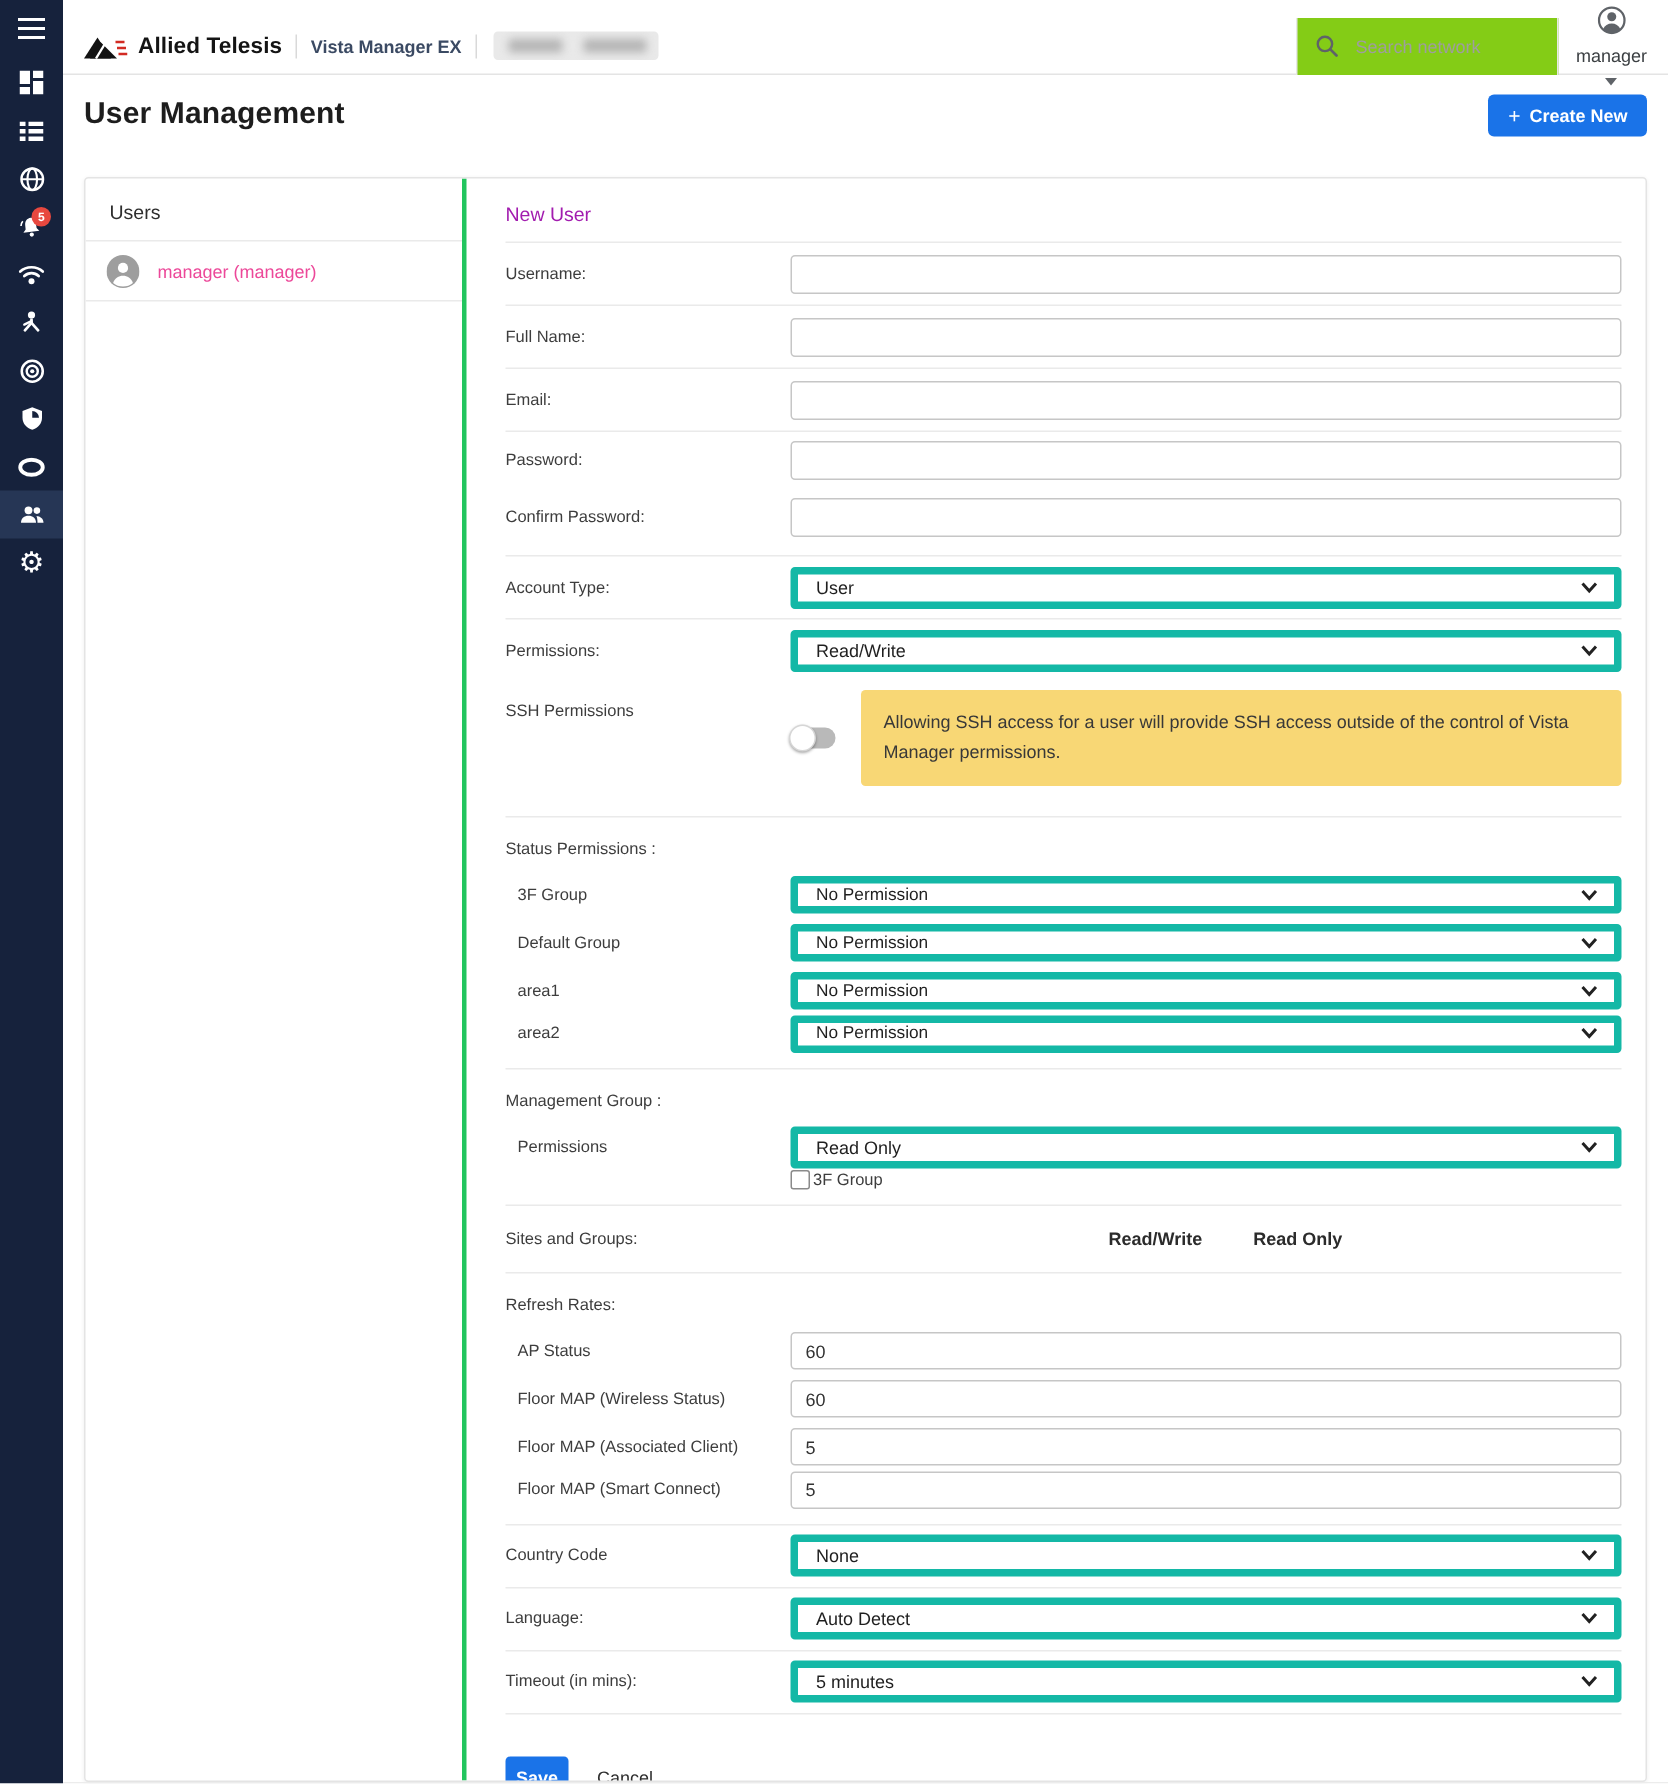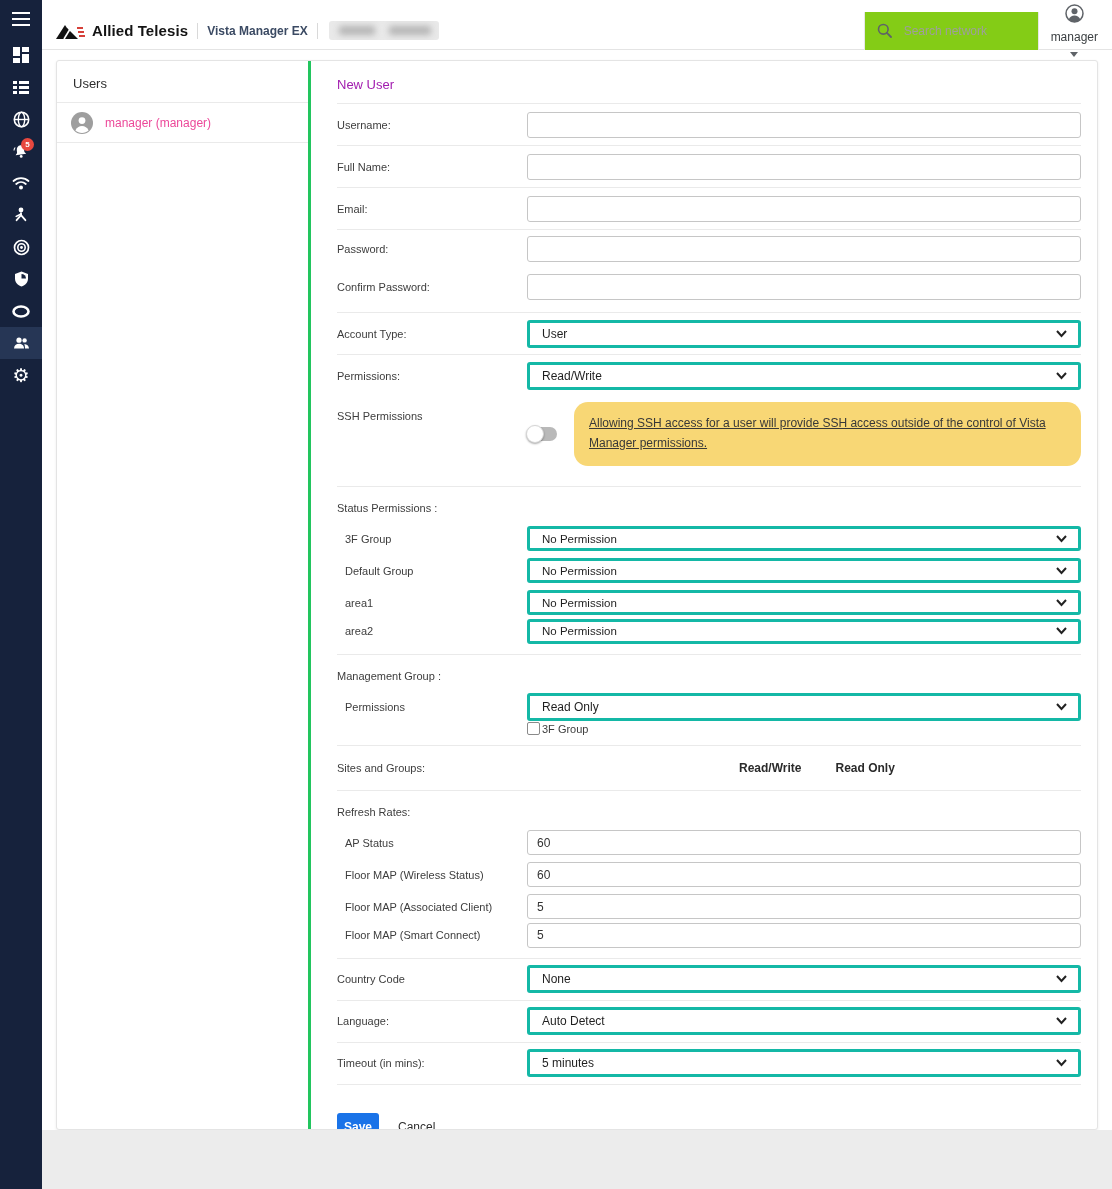--- a/index.html
+++ b/index.html
@@ -88,35 +88,35 @@
   .frow.compact { min-height:32px; }
   .flabel { width:190px; flex:none; font-size:11px; color:#3d3d3d; }
   .flabel.indent { padding-left:8px; }
   .fctrl { flex:1; min-width:0; }
   .tinput {
     width:100%; height:26px; border:1px solid #c6c6c6; border-radius:3px;
     font-family:"Liberation Sans", sans-serif; font-size:12px; color:#333; padding:0 9px;
   }
   .tinput.small { height:25px; }
   .select {
-    height:28px; border:3px solid #14b8a6; border-radius:3px; background:#fff;
+    height:28px; border:5px solid #14b8a6; border-radius:3px; background:#fff;
     display:flex; align-items:center; justify-content:space-between;
     padding:0 11px 0 12px; font-size:12px; color:#1f1f1f; cursor:pointer;text-align:center;
   }
   .select.small { height:25px; font-size:11.5px; }
 
   .sec-label { font-size:11px; color:#3d3d3d; padding:15px 0 9px; }
 
   
   .ssh-row { display:flex; align-items:flex-start; padding:6px 0 20px; }
   .ssh-row .flabel { padding-top:8px; }
   .ssh-ctrl { flex:1; display:flex; align-items:center; gap:17px; }
   .toggle { width:30px; height:14px; border-radius:8px; background:#b9b9b9; position:relative; flex:none; cursor:pointer; }
   .toggle .knob { position:absolute; left:-1px; top:-2px; width:18px; height:18px; border-radius:50%; background:#fff; border:1px solid #d6d6d6; box-shadow:0 1px 2px rgba(0,0,0,0.35); }
-  .warnbox { flex:1; background:#f8d775; border-radius:14px; padding:12px 15px; font-size:12px; color:#383838; line-height:1.65;text-decoration:underline; }
+  .warnbox { flex:1; background:#f8d775; border-radius:3px; padding:12px 15px; font-size:12px; color:#383838; line-height:1.65; }
 
   
   .cbx-row { display:flex; align-items:center; min-height:26px; margin-top:-4px; padding-bottom:6px; }
   .cbx-spacer { width:190px; flex:none; }
   .checkbox { width:13px; height:13px; border:1px solid #8a8a8a; border-radius:2px; background:#fff; flex:none; cursor:pointer; }
   .cbx-label { font-size:11px; color:#3d3d3d; margin-left:2px; }
 
   
   .sites-row { min-height:44px; }
   .sites-cols { display:flex; gap:34px; margin-left:212px; }
@@ -261,20 +261,27 @@
         <svg width="19" height="19" viewBox="0 0 19 19">
           <circle cx="9.5" cy="9.5" r="8.5" fill="none" stroke="#5f6368" stroke-width="1.5"></circle>
           <circle cx="9.5" cy="7.2" r="3" fill="#5f6368"></circle>
           <path d="M3.6 15.6 C4.8 12.9 7 11.6 9.5 11.6 C12 11.6 14.2 12.9 15.4 15.6 C13.8 17 11.8 17.9 9.5 17.9 C7.2 17.9 5.2 17 3.6 15.6 Z" fill="#5f6368"></path>
         </svg>
         <span class="uname">manager</span>
         <span class="caret"></span>
       </div>
     </header>
 
+    <div class="page-head">
+      <h1 class="page-title">User Management</h1>
+      <button class="create-btn">
+        <span class="plus">+</span>
+        <span>Create New</span>
+      </button>
+    </div>
 
     <div class="card">
 
       <div class="users-panel">
         <div class="up-title">Users</div>
         <div class="user-item">
           <svg class="avatar" width="22" height="22" viewBox="0 0 22 22">
             <circle cx="11" cy="11" r="11" fill="#9e9e9e"></circle>
             <circle cx="11" cy="8.6" r="3.4" fill="#fff"></circle>
             <path d="M4.4 18.6 C5.6 15.4 8.1 13.9 11 13.9 C13.9 13.9 16.4 15.4 17.6 18.6 C15.8 20.1 13.5 21 11 21 C8.5 21 6.2 20.1 4.4 18.6 Z" fill="#fff"></path>

